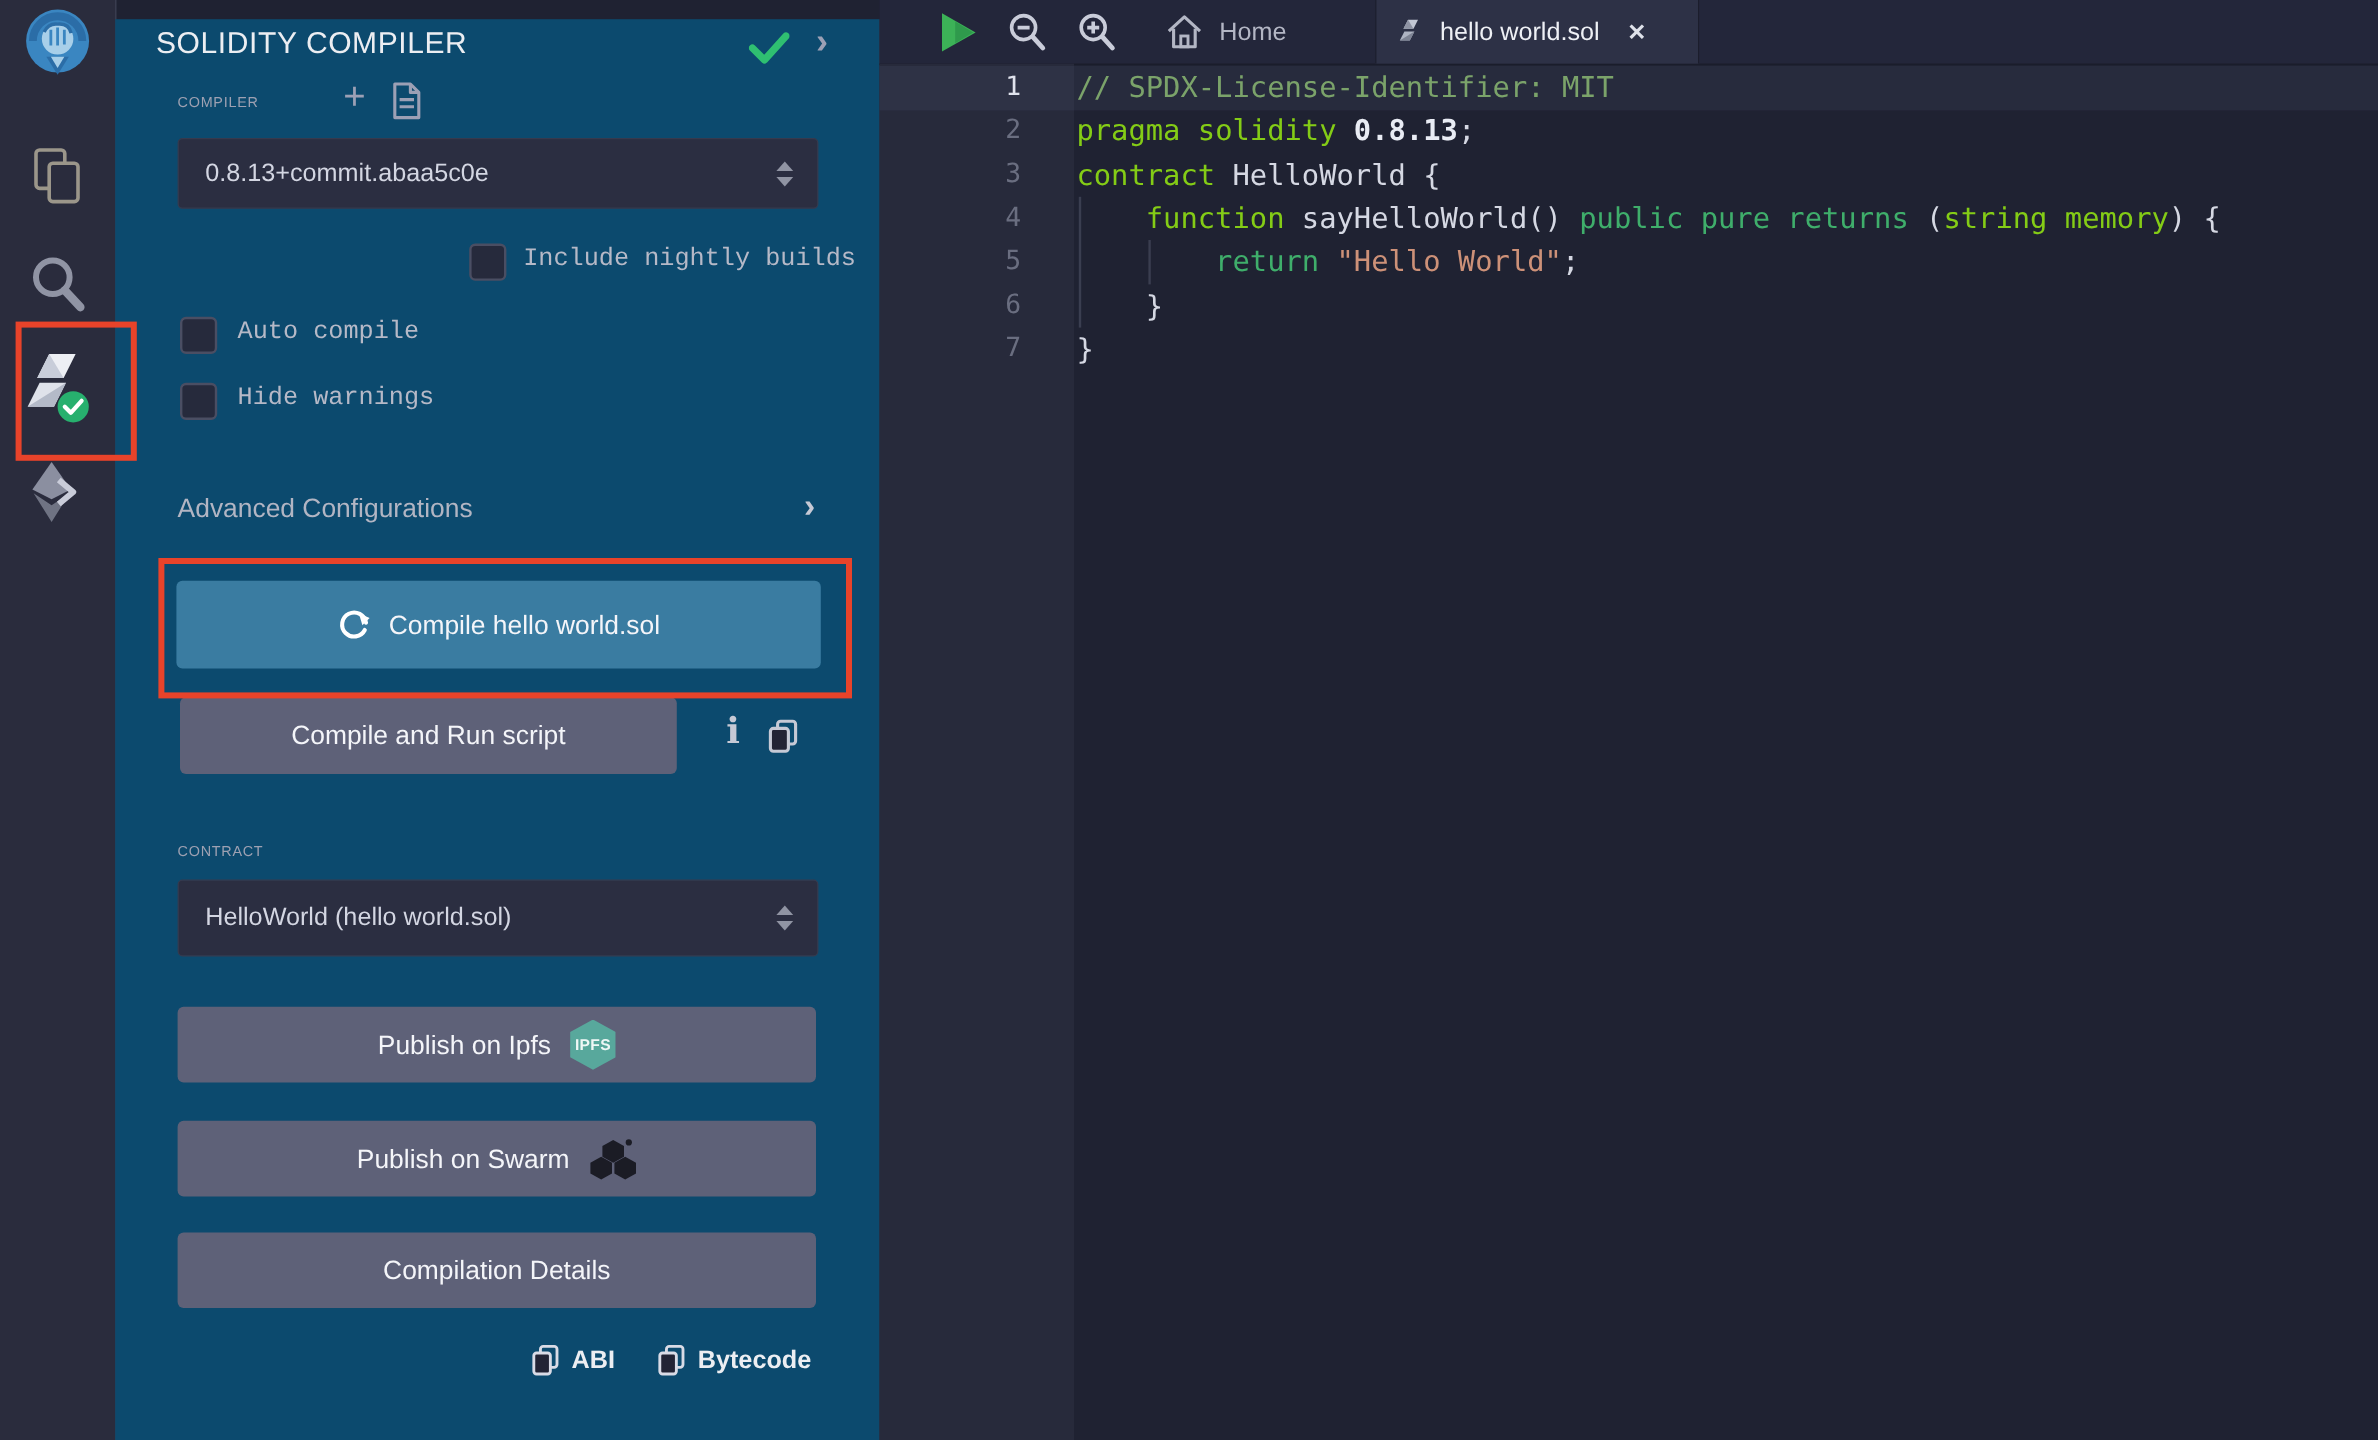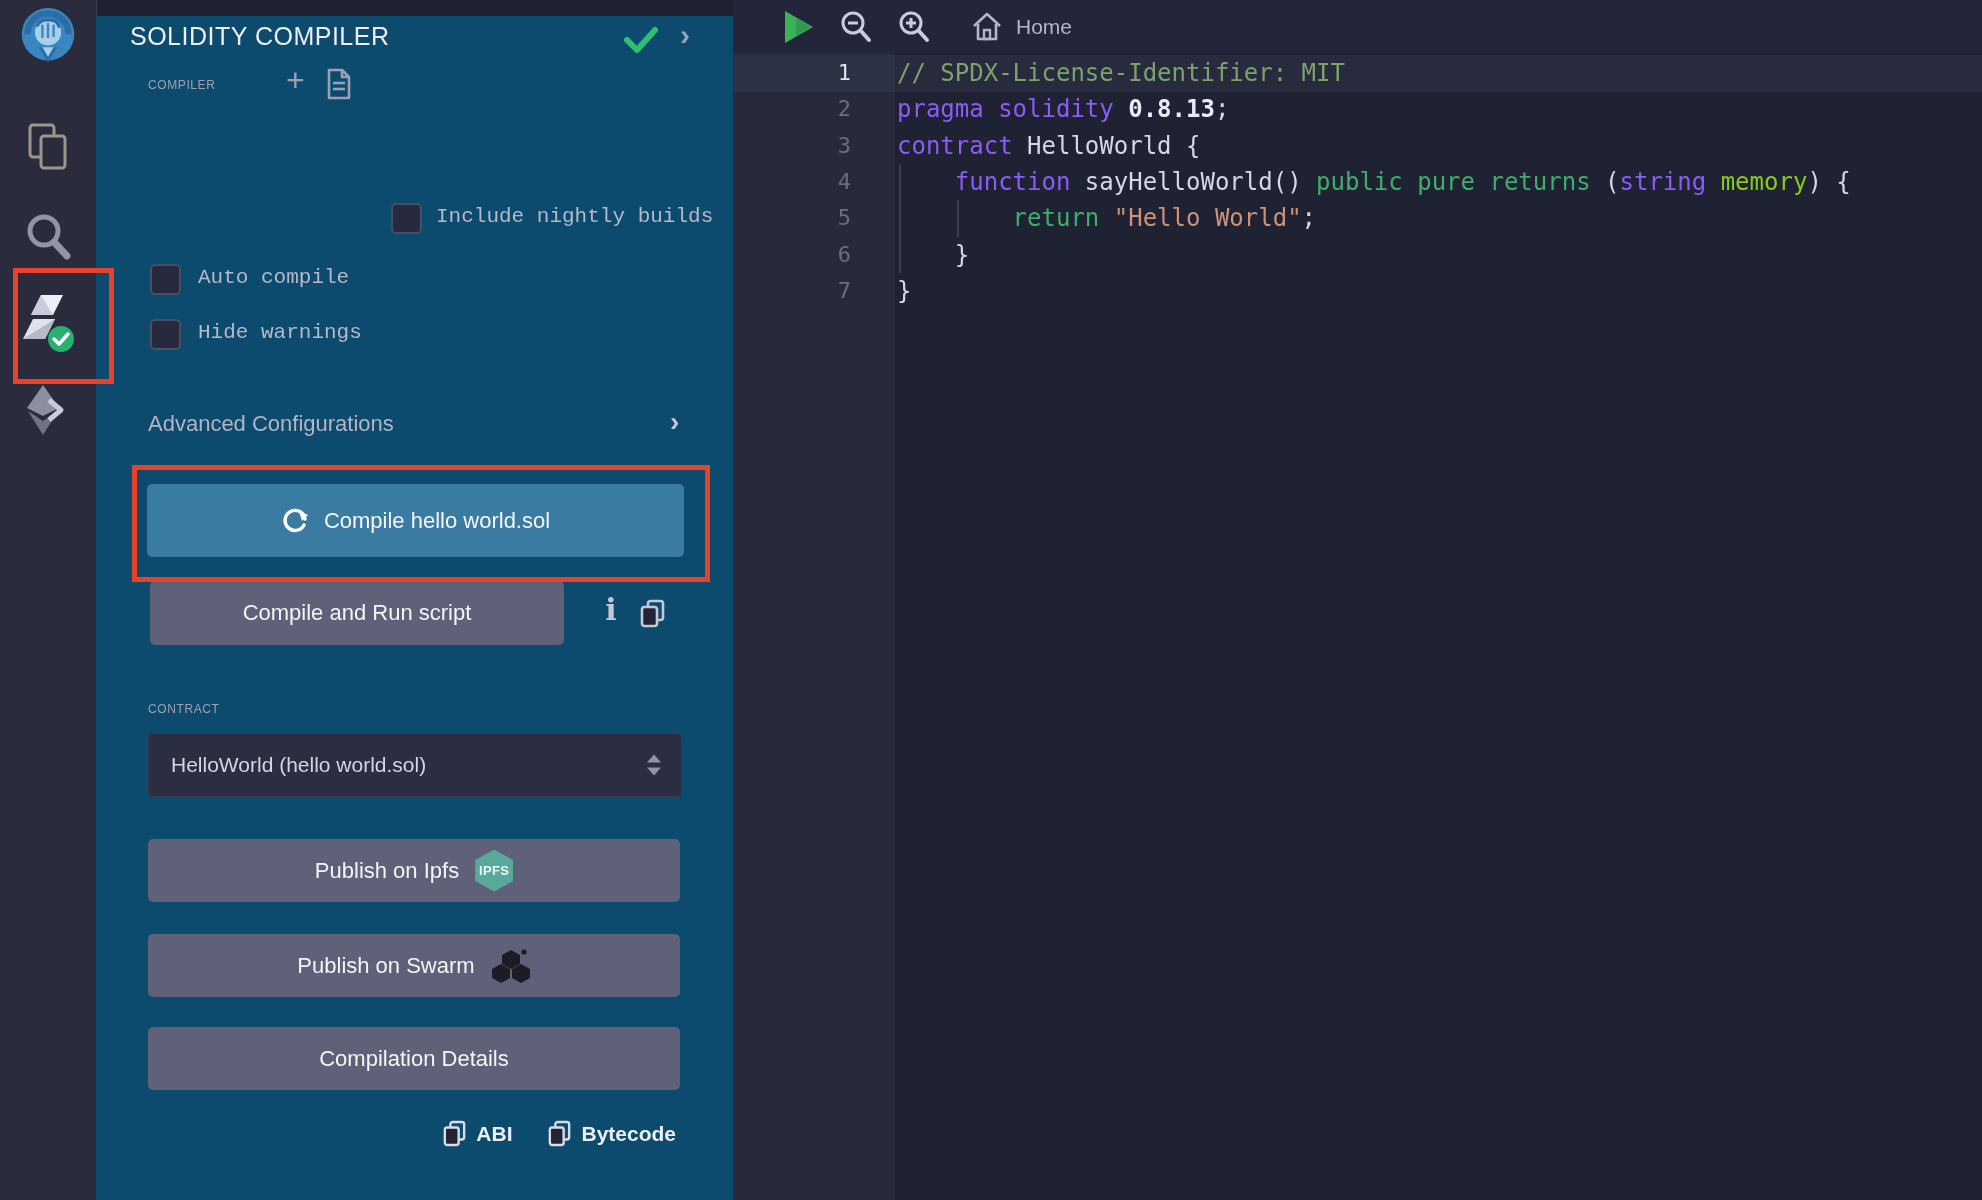--- a/index.html
+++ b/index.html
@@ -74,21 +74,21 @@
 
   #codearea{position:absolute;left:0;top:53px;width:100%;height:1147px;cursor:text;}
   #gutter-bg{position:absolute;left:0;top:0;width:162px;height:100%;background:#272a3b;}
   #currentline{position:absolute;left:0;top:2px;width:100%;height:37px;background:rgba(145,155,195,.08);}
   .ln{position:absolute;left:0;width:118px;text-align:right;
       font-family:"DejaVu Sans Mono",monospace;font-size:22px;color:#6a6e80;}
   .ln.active{color:#e0e3ed;}
   .code-line{position:absolute;left:164px;white-space:pre;
              font-family:"DejaVu Sans Mono",monospace;font-size:24px;}
   .indent-guide{position:absolute;width:2px;background:#3a3e50;}
-  .c-cmt{color:#7ba36a;} .c-kw{color:#8b5cf6;} .c-ctl{color:#3fae6b;}
+  .c-cmt{color:#7ba36a;} .c-kw{color:#84cc16;} .c-ctl{color:#3fae6b;}
   .c-str{color:#cd9178;} .c-num{color:#e9ecf4;font-weight:700;} .c-id{color:#d5d8e3;}
   .c-mod{color:#84cc16;} .c-pl{color:#d5d8e3;}
 </style>
 </head>
 <body>
 
 <div id="app">
 
   <div id="iconbar">
 
@@ -150,20 +150,27 @@
 
     <div class="small-caps-label" style="top:62px;">COMPILER</div>
     <div id="compiler-plus">+</div>
     <svg id="compiler-doc" width="26" height="32" viewBox="0 0 26 32">
       <path d="M3,2 h13 l7,7 v21 h-20 z" fill="none" stroke="#9ca0b5" stroke-width="2.6" stroke-linejoin="round"></path>
       <path d="M16,2 v7 h7" fill="none" stroke="#9ca0b5" stroke-width="2.6" stroke-linejoin="round"></path>
       <line x1="7" y1="15" x2="19" y2="15" stroke="#9ca0b5" stroke-width="2.6"></line>
       <line x1="7" y1="21" x2="19" y2="21" stroke="#9ca0b5" stroke-width="2.6"></line>
     </svg>
 
+    <div class="select" style="top:99px;height:57px;">
+      <div class="sel-text">0.8.13+commit.abaa5c0e</div>
+      <div class="sel-arrows">
+          <i class="up"></i>
+          <i class="down"></i>
+        </div>
+    </div>
 
     <div class="checkbox" style="left:295px;top:187px;"></div>
     <div class="chk-label" style="left:340px;top:189px;">Include nightly builds</div>
 
     <div class="checkbox" style="left:54px;top:248px;"></div>
     <div class="chk-label" style="left:102px;top:250px;">Auto compile</div>
 
     <div class="checkbox" style="left:54px;top:303px;"></div>
     <div class="chk-label" style="left:102px;top:305px;">Hide warnings</div>
 
@@ -268,20 +275,30 @@
 
       <div id="home-tab">
         <svg width="32" height="32" viewBox="0 0 32 32">
           <path d="M3,15 L16,3 L29,15" fill="none" stroke="#b3b6c4" stroke-width="2.6" stroke-linejoin="round"></path>
           <path d="M7,13 V28 H25 V13" fill="none" stroke="#b3b6c4" stroke-width="2.6" stroke-linejoin="round"></path>
           <rect x="13" y="19" width="6" height="9" fill="none" stroke="#b3b6c4" stroke-width="2.4"></rect>
         </svg>
         <span>Home</span>
       </div>
 
+      <div id="active-tab">
+        <svg width="22" height="26" viewBox="0 0 58 64">
+          <polygon points="22,4 44,4 34,24 12,24" fill="#c3c8d4"></polygon>
+          <polygon points="22,4 34,24 12,24" fill="#8e93a3"></polygon>
+          <polygon points="14,30 36,30 26,50 4,50" fill="#aeb4c2"></polygon>
+          <polygon points="36,30 26,50 4,50" fill="#7e8494"></polygon>
+        </svg>
+        <span class="tab-label">hello world.sol</span>
+        <span id="tab-close">✕</span>
+      </div>
     </div>
 
     <div id="codearea">
       <div id="gutter-bg"></div>
       <div id="currentline"></div>
       <div class="indent-guide" style="left:166px;top:111px;height:109px;"></div>
       <div class="indent-guide" style="left:224px;top:147px;height:37px;"></div>
       <div id="lines-host">
           <div class="ln active" style="top: 2px; line-height: 36.3px; height: 36.3px;">1</div>
           <div class="code-line" style="top: 2px; line-height: 36.3px; height: 36.3px;"><span class="c-cmt">// SPDX-License-Identifier: MIT</span></div>

